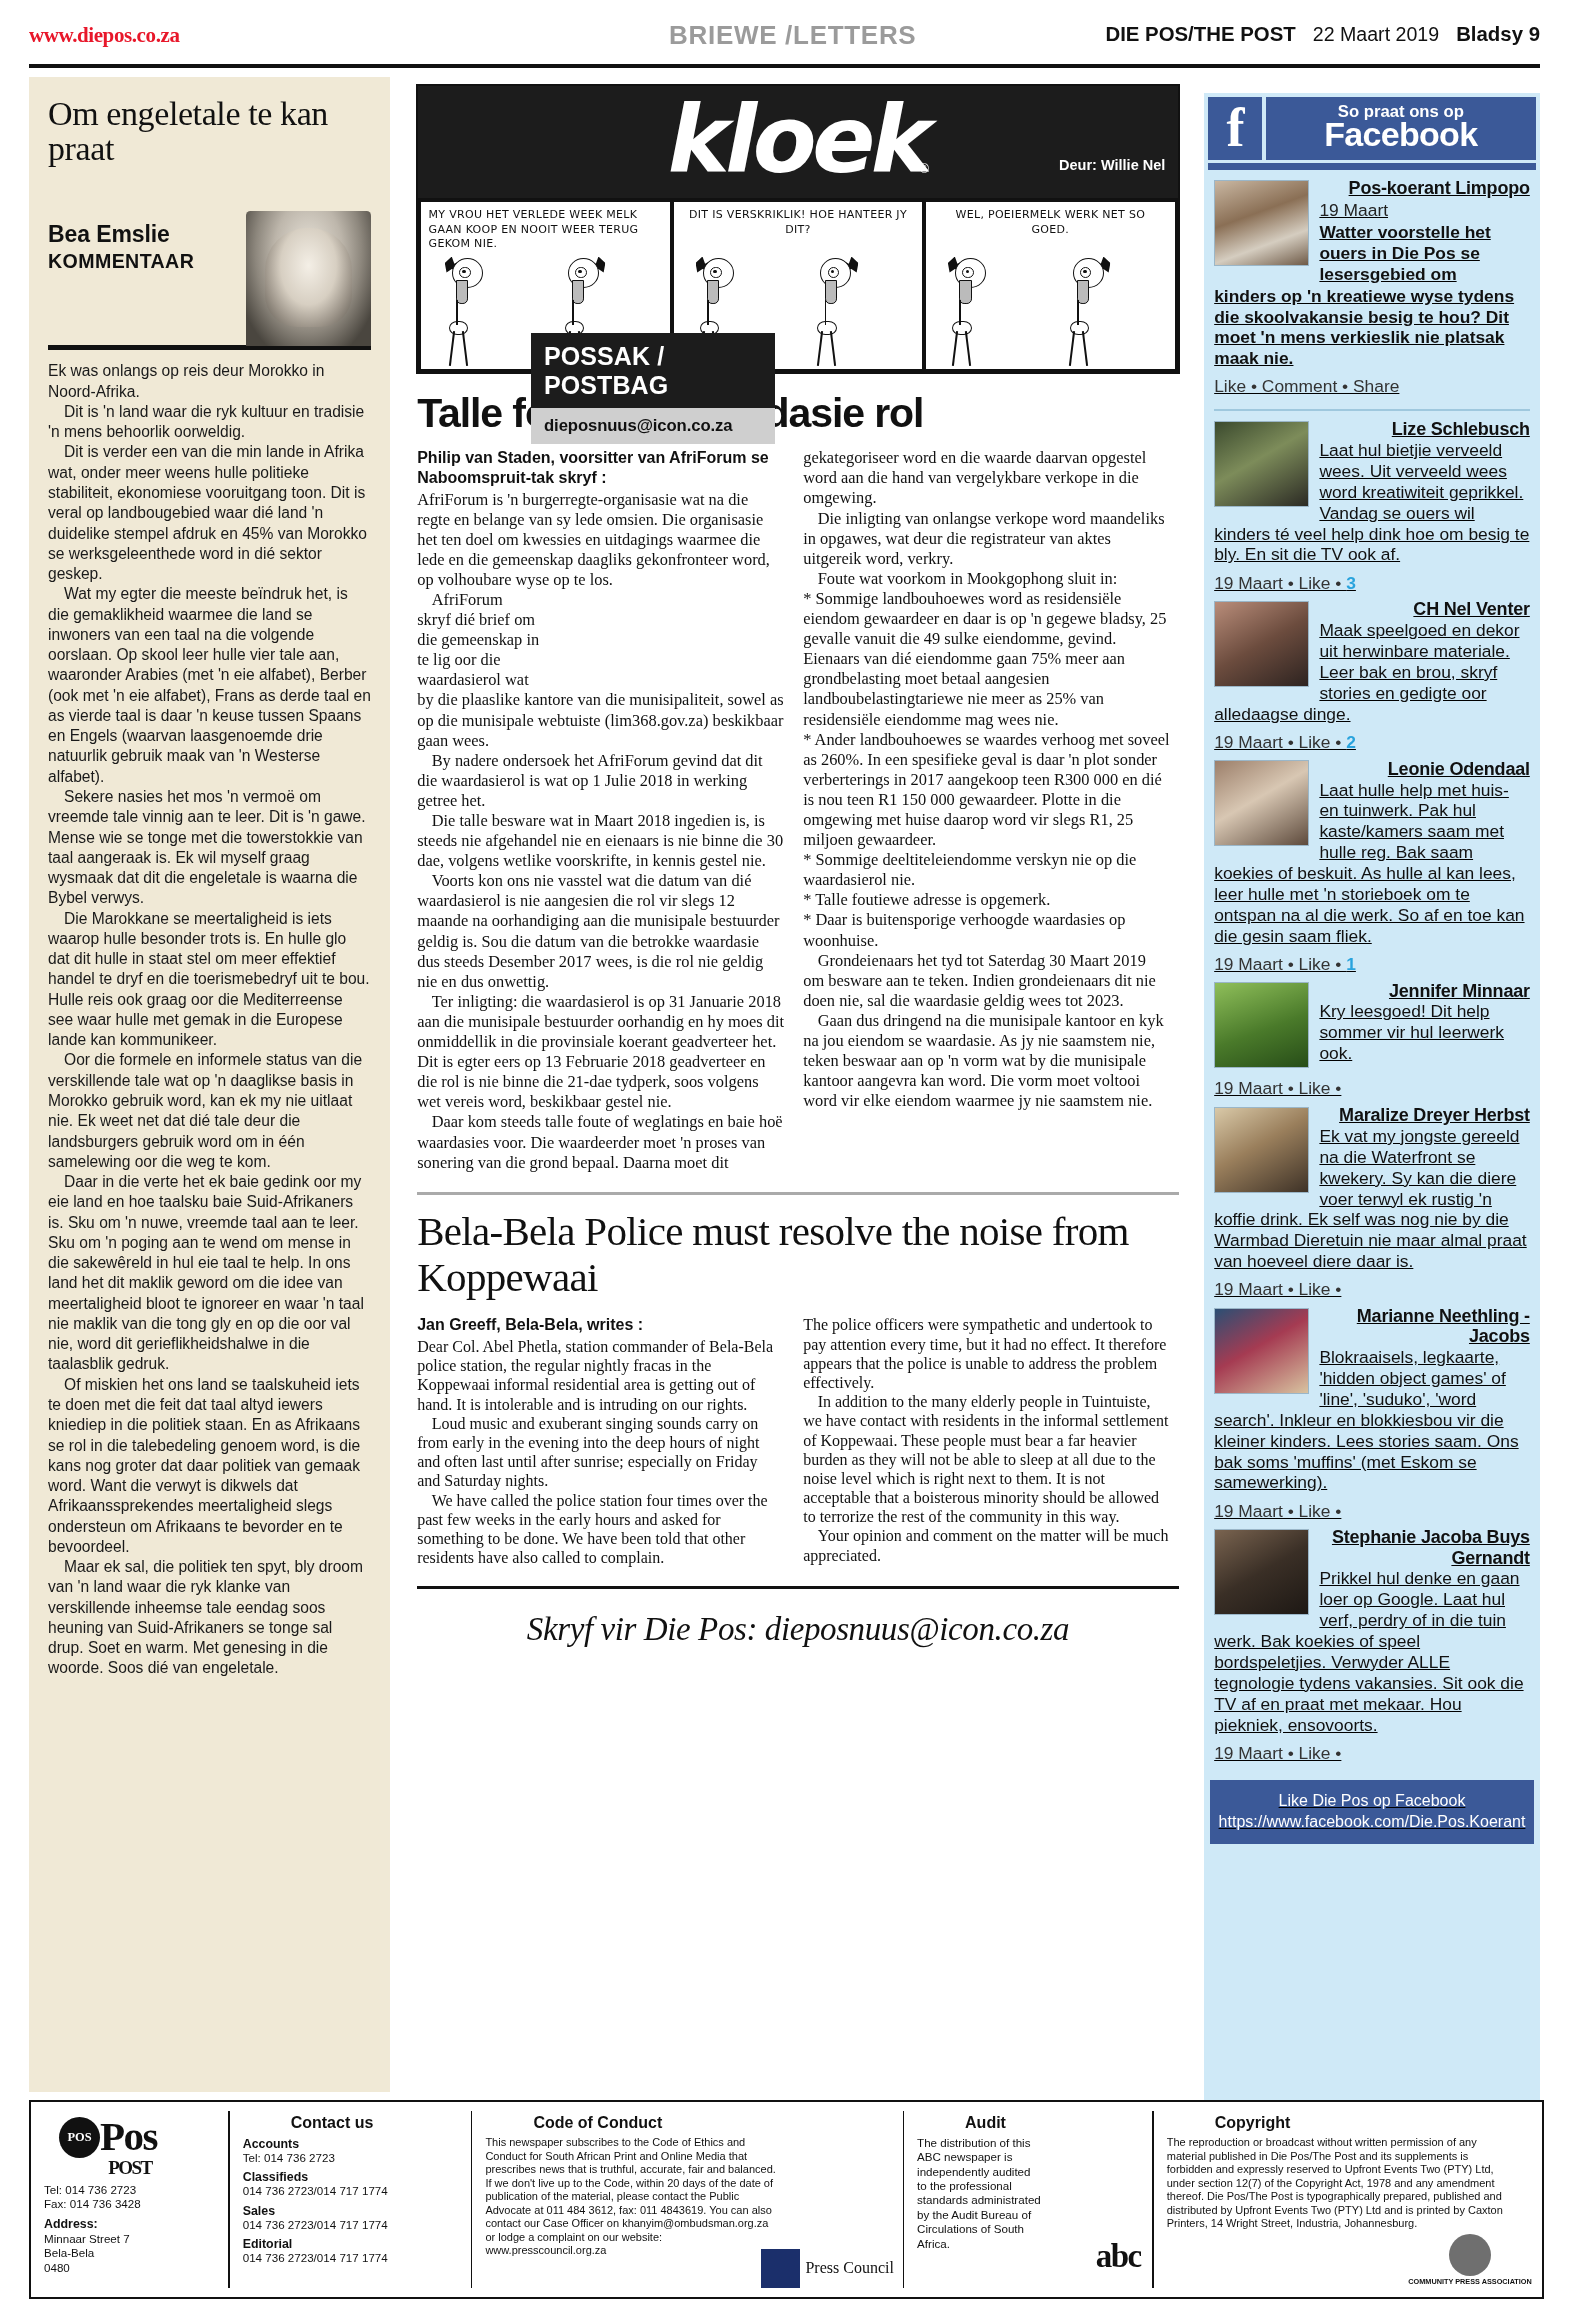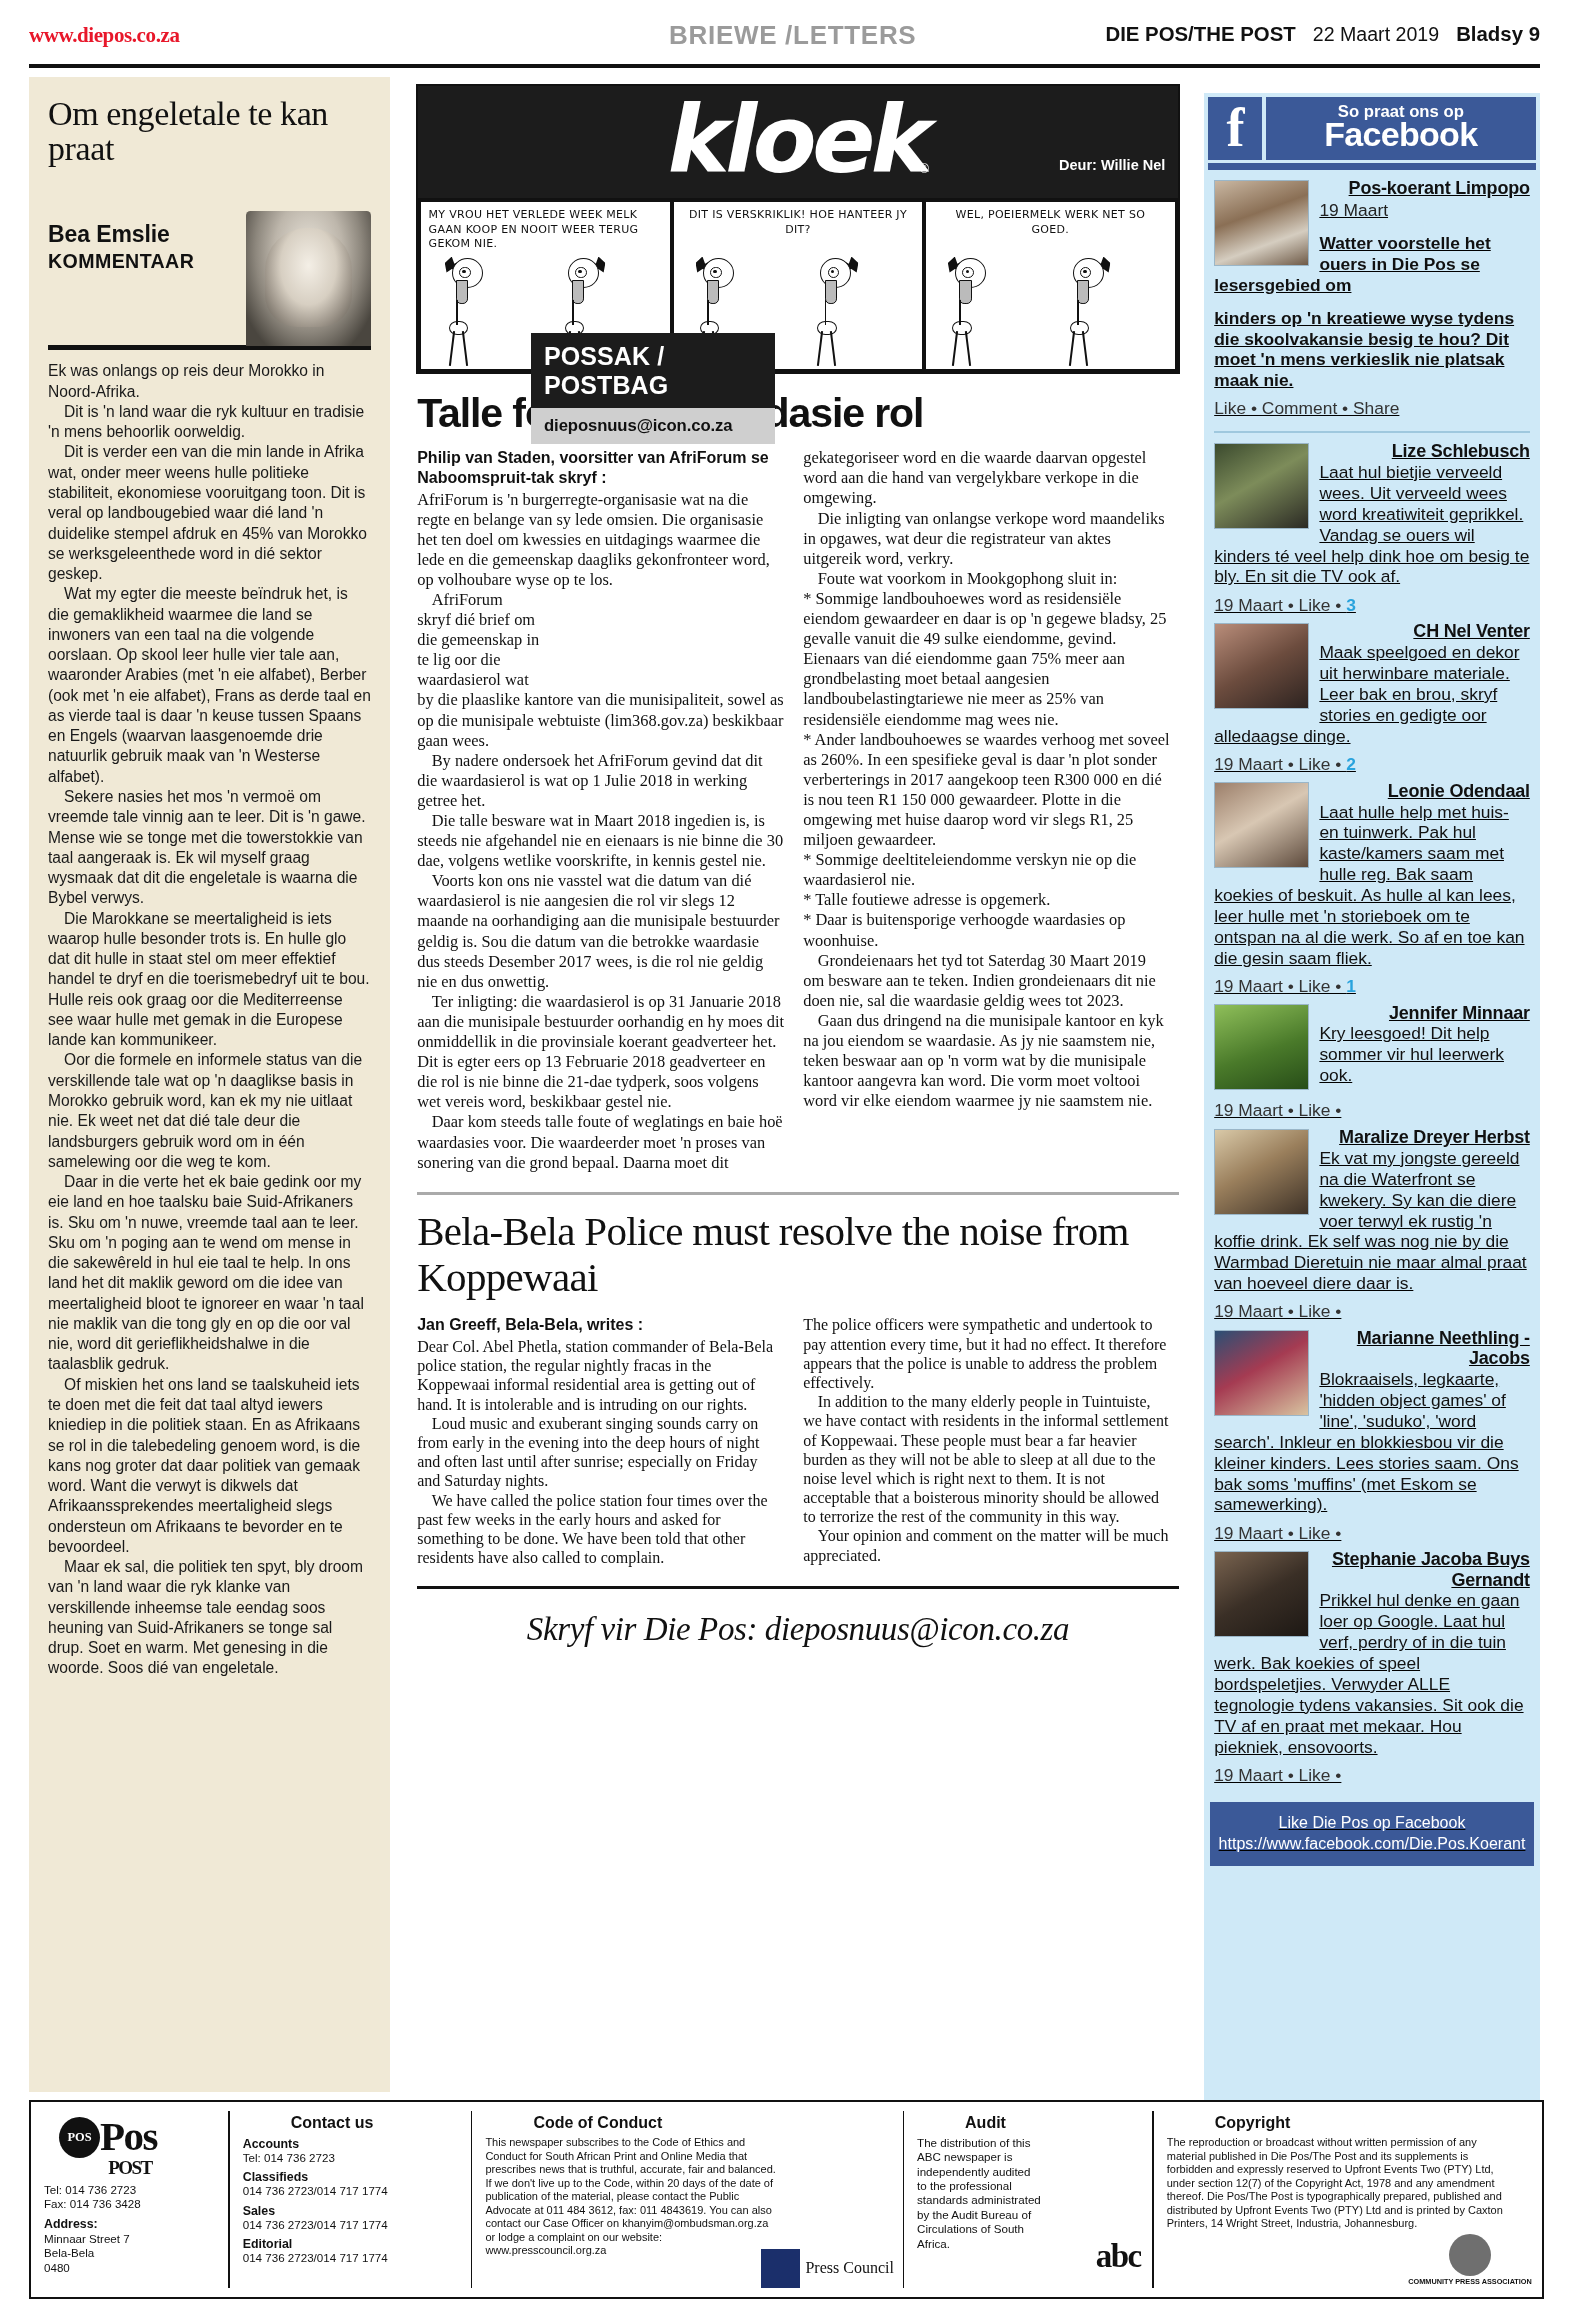--- a/index.html
+++ b/index.html
@@ -175,21 +175,21 @@
   .fb-thumb.t0{background:linear-gradient(160deg,#c9b7a2 0%, #8a6f55 40%, #d5cdc0 70%, #6e5a47 100%);}
   .fb-thumb.t1{background:linear-gradient(150deg,#3b4a2e 0%, #7d8c5a 45%, #2b2a24 100%);}
   .fb-thumb.t2{background:linear-gradient(150deg,#b98d7a 0%, #6c4c3e 50%, #2d2320 100%);}
   .fb-thumb.t3{background:linear-gradient(150deg,#9c7f6a 0%, #d8c7b3 45%, #5d4a3c 100%);}
   .fb-thumb.t4{background:linear-gradient(160deg,#8fbf5a 0%, #4a7a2a 55%, #274d18 100%);}
   .fb-thumb.t5{background:linear-gradient(150deg,#d9c9a8 0%, #9a7f5c 45%, #3e3227 100%);}
   .fb-thumb.t6{background:linear-gradient(150deg,#2b4f74 0%, #a53b52 45%, #d8c3a0 100%);}
   .fb-thumb.t7{background:linear-gradient(150deg,#7a6450 0%, #3a2f26 50%, #1d1814 100%);}
   .fb-name{font-weight:bold;font-size:18px;color:#111;line-height:1.12;letter-spacing:-0.2px;text-align:right;}
   .fb-date{font-size:17.4px;color:#222;line-height:1.2;margin-top:1.5px;}
-  .fb-lead{font-weight:bold;font-size:17.4px;color:#111;line-height:1.2;margin-top:12px;}
+  .fb-lead{font-weight:bold;font-size:17.4px;color:#111;line-height:1.2;margin-top:1px;}
   .fb-text{font-size:17.4px;color:#111;line-height:1.2;margin-top:0.7px;}
   .fb-meta{clear:both;font-size:17.4px;color:#333;padding-top:7.3px;}
   .fb-meta .likes{color:#29a3dd;font-weight:bold;}
   .fb-footer{
     margin:10.2px 5.8px 0 5.8px;background:#3b5998;color:#fff;text-align:center;
     font-size:16px;line-height:1.3;padding:11.6px 4.4px;
   }
 
   
   .bottom{position:absolute;left:29px;top:2100px;width:1511px;height:195px;border:2.2px solid #111;background:#fff;}

